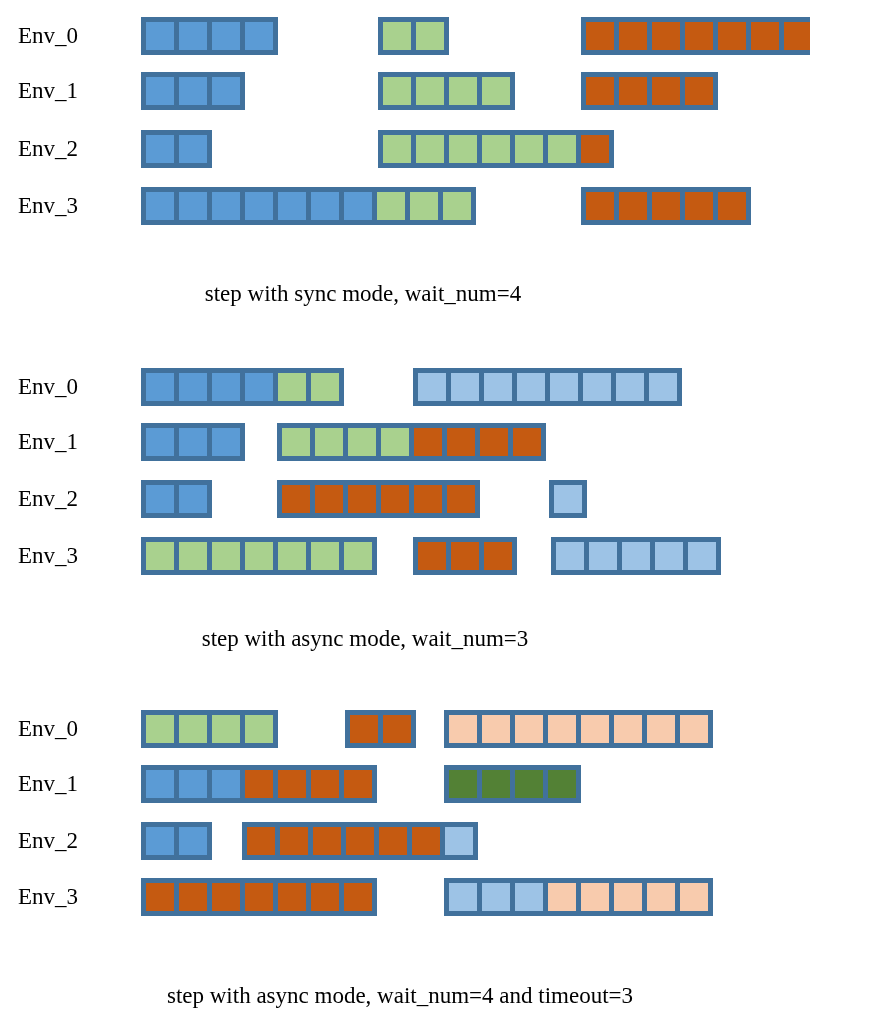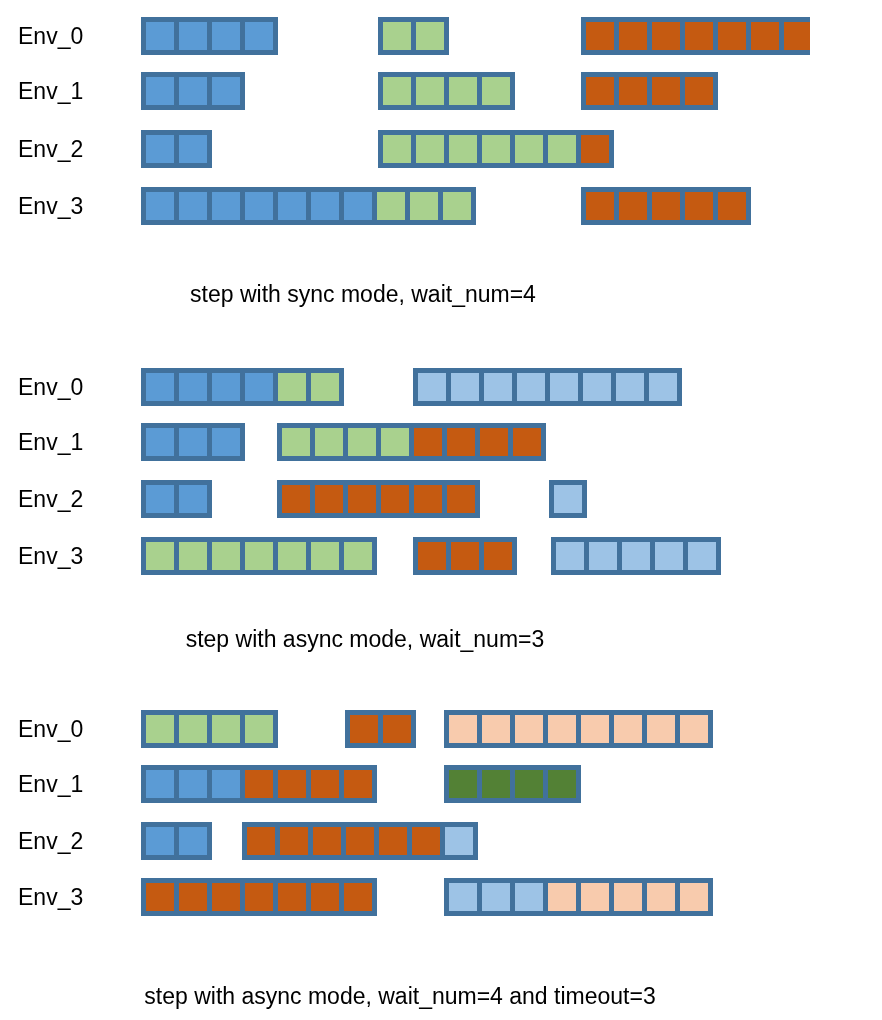--- a/index.html
+++ b/index.html
@@ -11,20 +11,21 @@
   body {
     width: 882px; height: 1020px;
     background: var(--bg);
     font-family: "Liberation Sans", sans-serif;
     color: var(--text);
   }
   #diagram {
     position: relative;
     width: 810px; height: 1020px;
     overflow: hidden;
+    font-family: Liberation Serif, serif;
   }
   .env-label {
     position: absolute;
     left: 18px;
     height: 38px;
     line-height: 38px;
     font-size: 23px;
     white-space: nowrap;
   }
   .bar {

